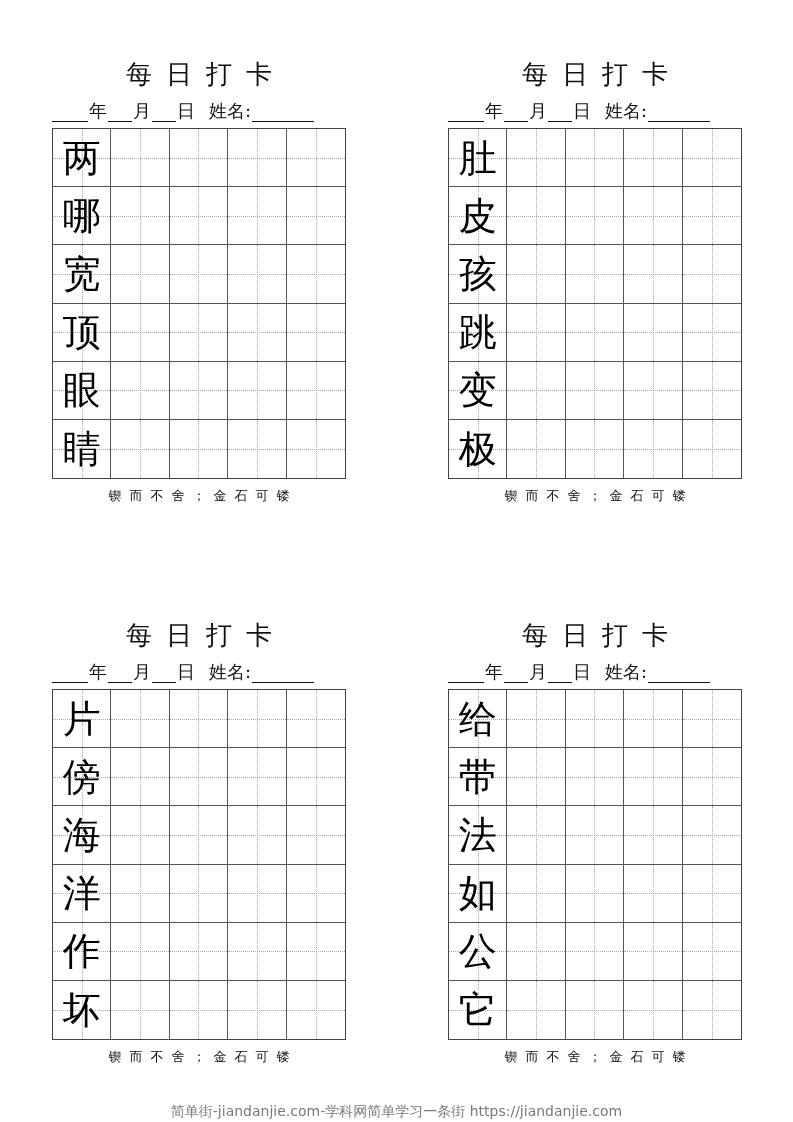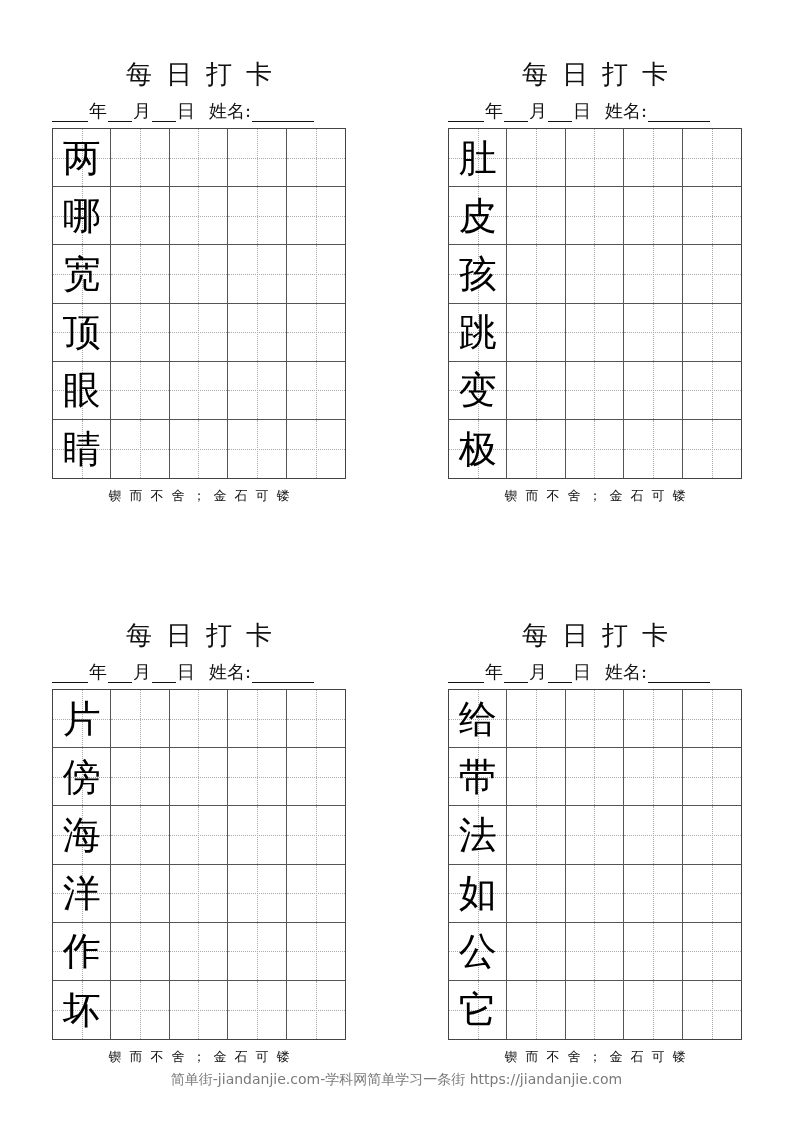--- a/index.html
+++ b/index.html
@@ -81,21 +81,21 @@
       text-align: center;
       font-size: 13px;
       letter-spacing: 8px;
       padding-left: 8px;
       line-height: 34px;
       color: #111;
     }
 
     .footer {
       position: absolute;
-      left: 0; right: 0; top: 1068px;
+      left: 0; right: 0; top: 1100px;
       text-align: center;
       font-family: "DejaVu Sans", "Liberation Sans", sans-serif;
       font-size: 14px;
       color: #7a7a7a;
       line-height: 22px;
     }
   </style>
 </head>
 <body>
 

